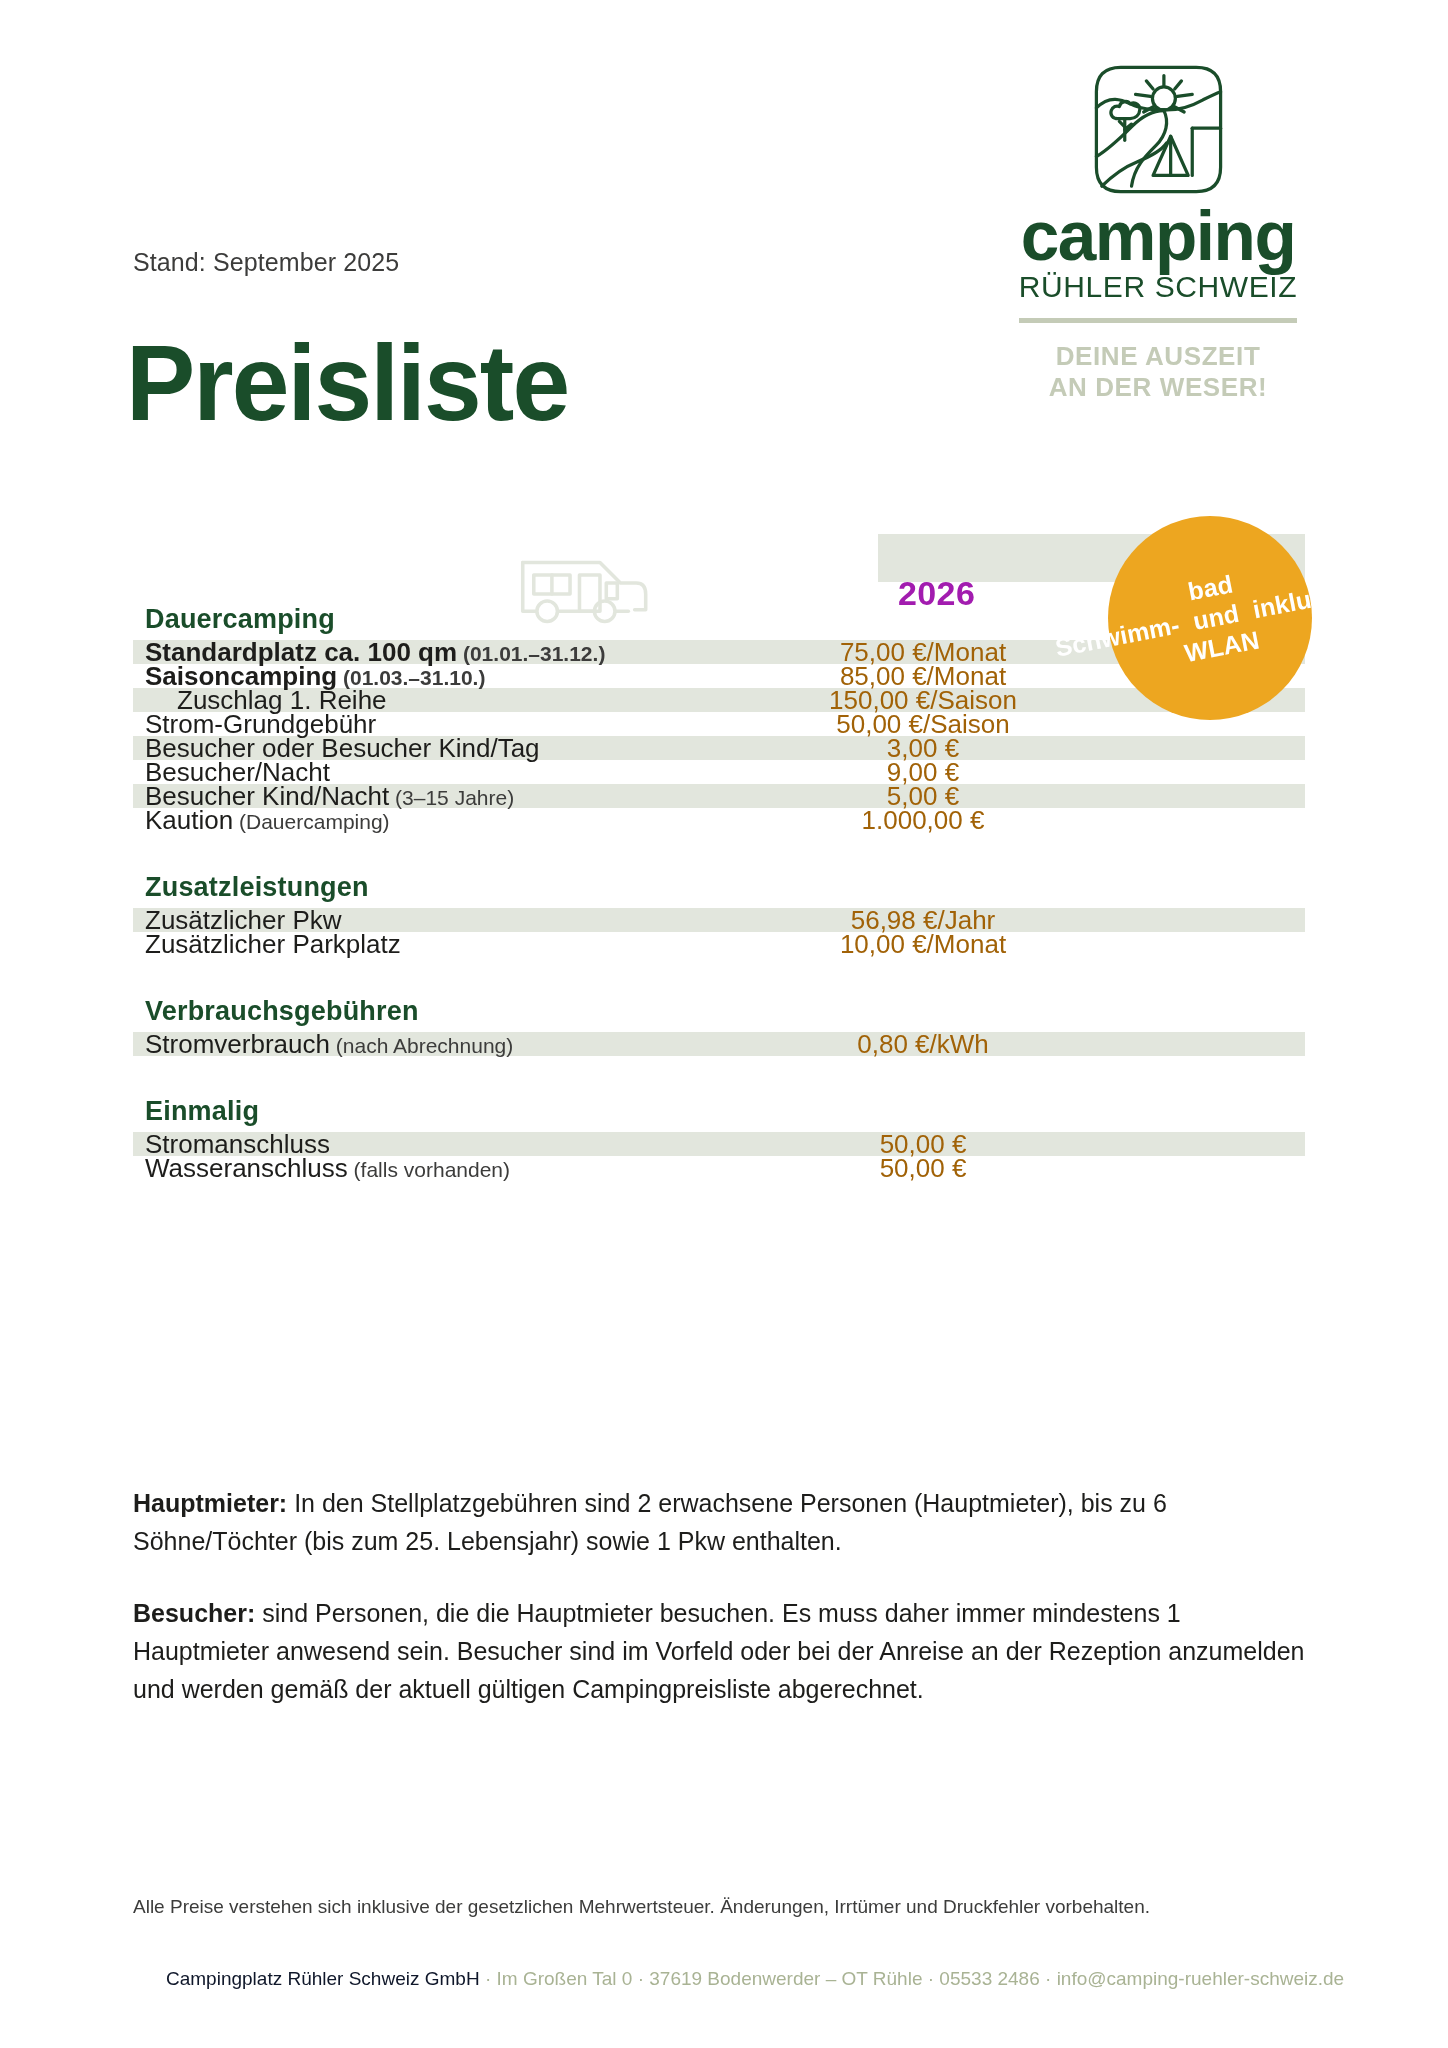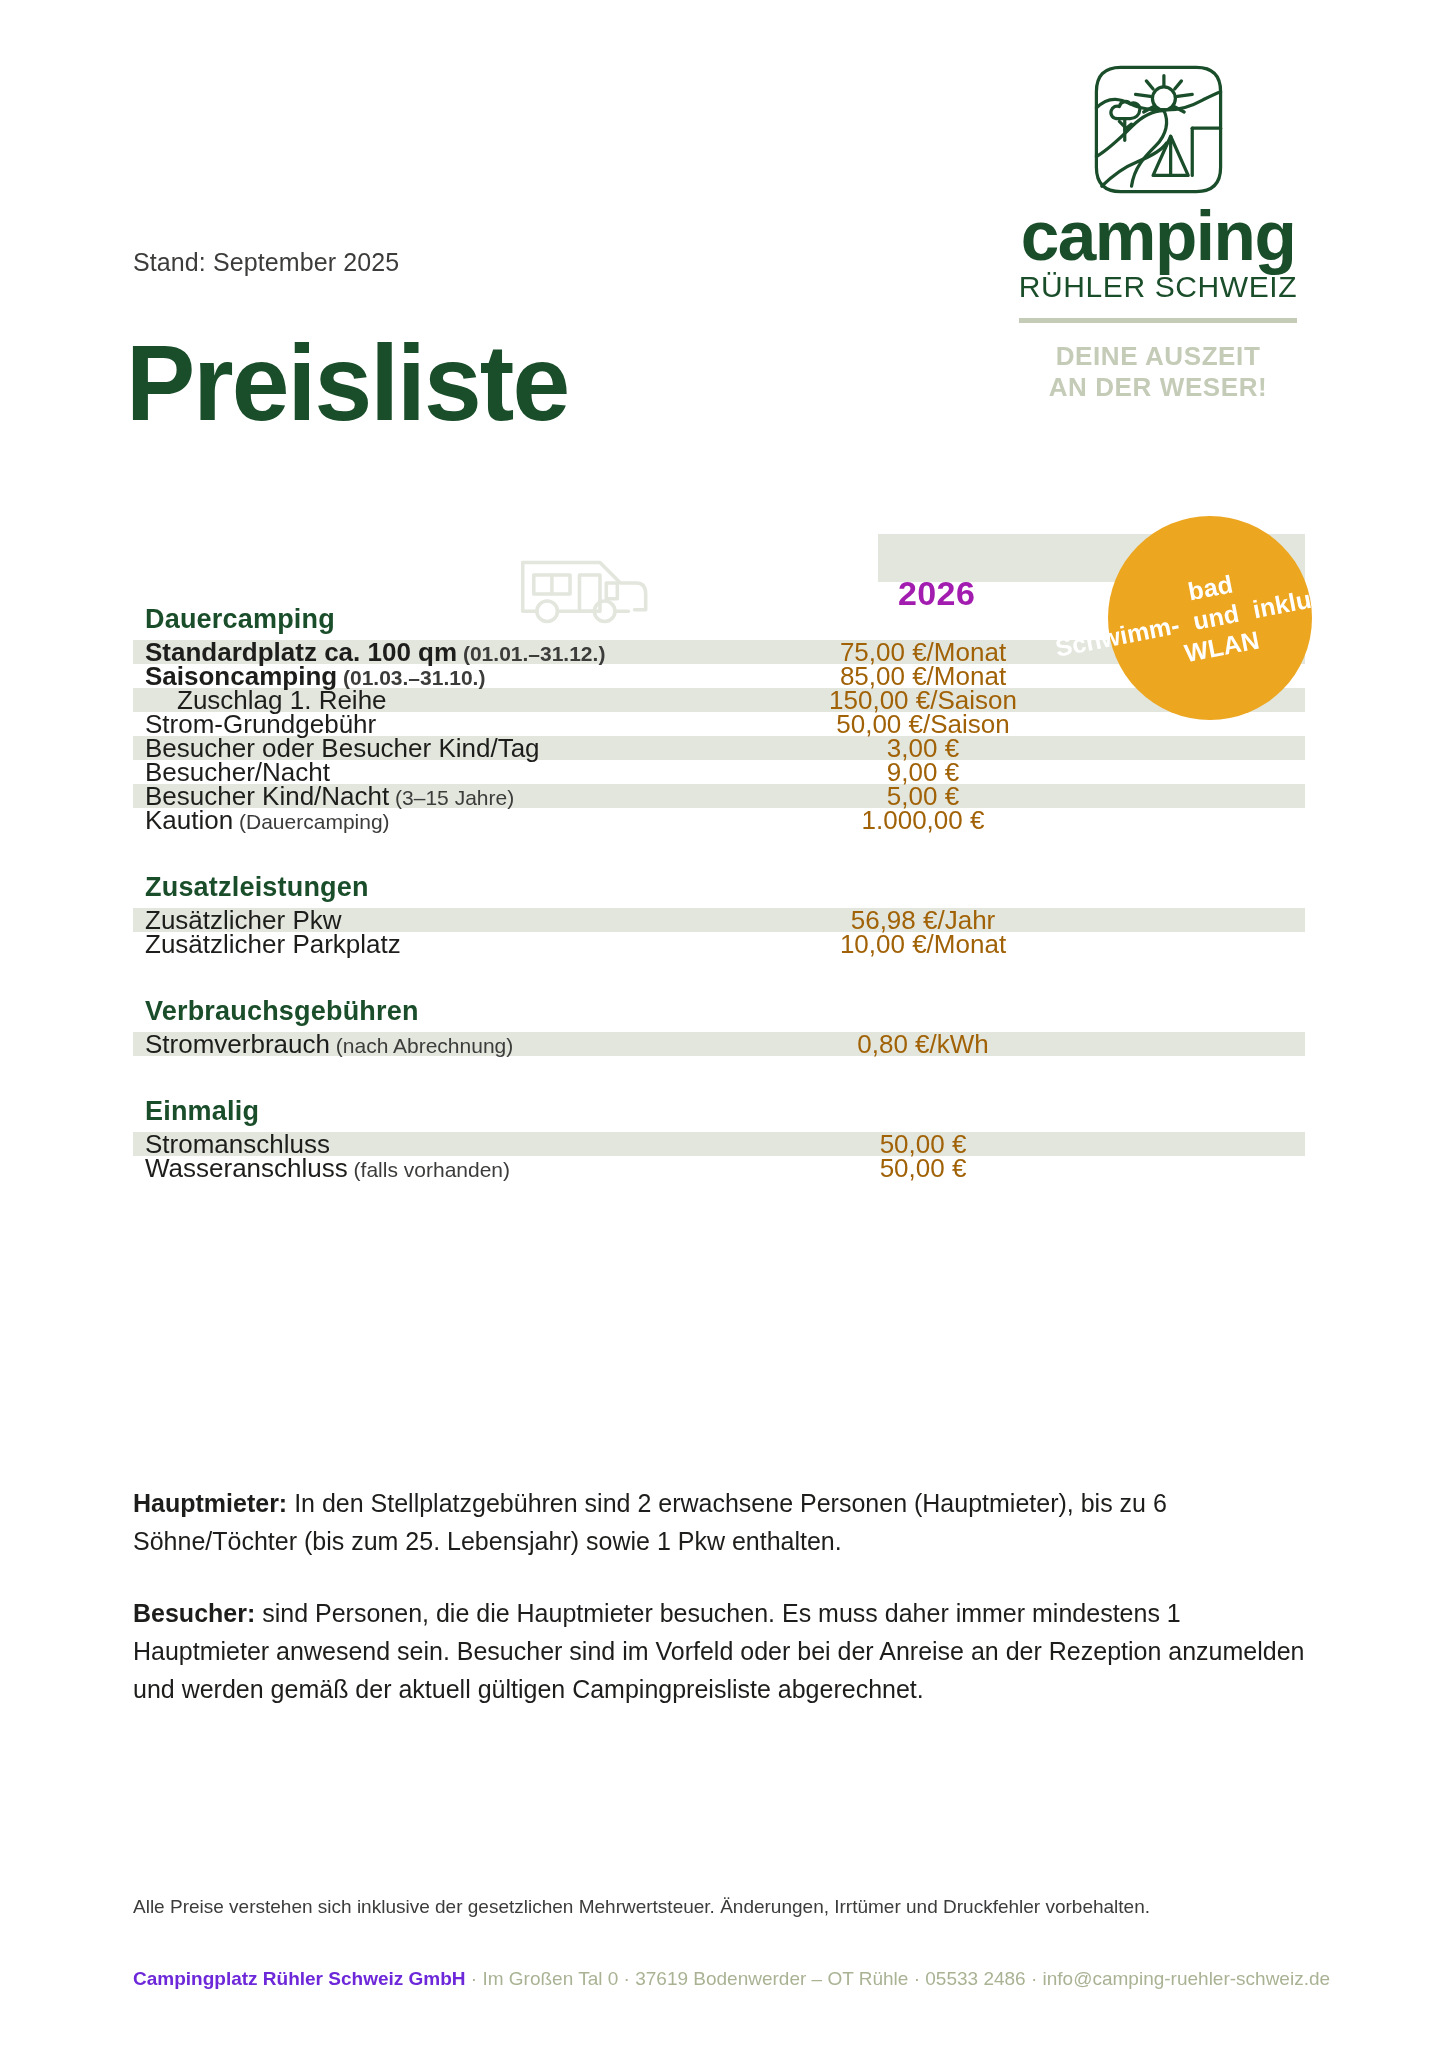--- a/index.html
+++ b/index.html
@@ -235,21 +235,21 @@
     white-space: nowrap;
   }
   .imprint {
     position: absolute;
     left: 133px;
     top: 1968px;
     font-size: 19px;
     color: #a9b394;
     white-space: nowrap;
   }
-  .imprint b { font-weight: 700; color: #6d28d9; }
+  .imprint b { font-weight: 400; color: #0f172a; margin-left: 33px; }
 </style>
 </head>
 <body>
 
 <div class="page">
 
   <div class="stand">Stand: September 2025</div>
 
   <div class="title">Preisliste</div>
 

